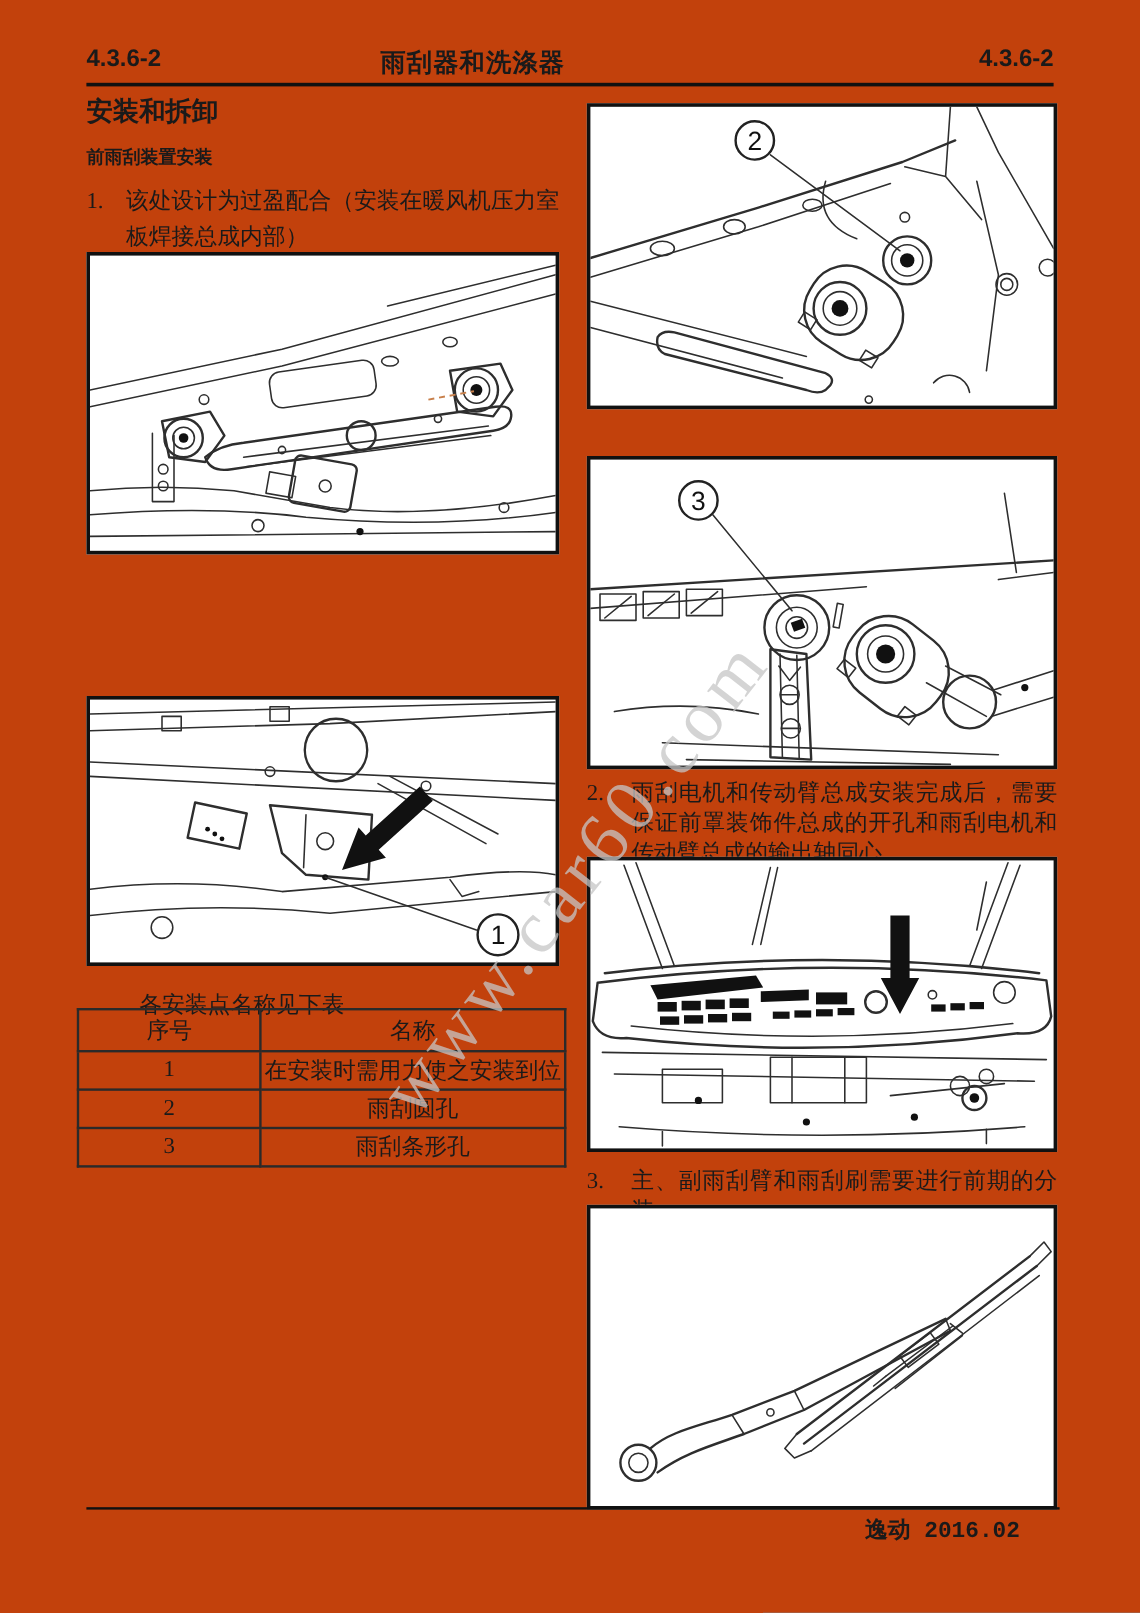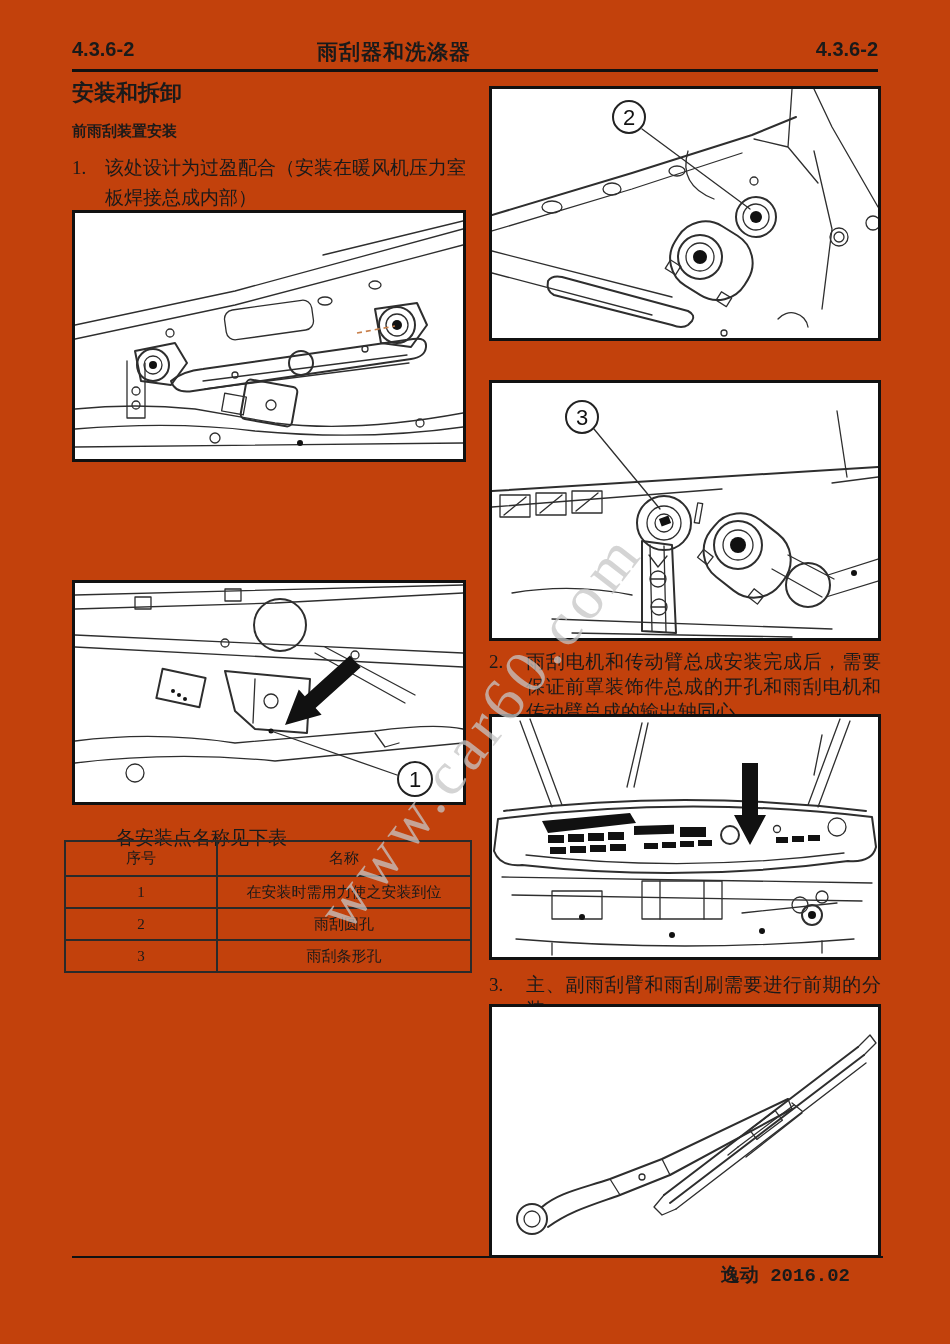--- a/index.html
+++ b/index.html
@@ -26,21 +26,21 @@
   
   .fig{border:3px solid #111;background:#fff;box-sizing:border-box;}
   .fig svg{display:block;width:100%;height:100%;}
   .ln{fill:none;stroke:#2e2e2e;stroke-width:1.3;stroke-linecap:round;stroke-linejoin:round;}
   .ln2{fill:none;stroke:#2e2e2e;stroke-width:2;stroke-linecap:round;stroke-linejoin:round;}
   .blk{fill:#111;stroke:none;}
   .callout-circle{fill:#fff;stroke:#222;stroke-width:2;}
   .callout-num{font-family:"Liberation Sans","DejaVu Sans",sans-serif;font-size:22px;fill:#111;text-anchor:middle;}
   .orange{stroke:#c87f4a;stroke-width:1.6;stroke-dasharray:5 4;fill:none;}
   
-  table.pts{border-collapse:collapse;width:408px;font-size:15px;}
+  table.pts{border-collapse:collapse;width:408px;font-size:19px;}
   table.pts th,table.pts td{border:2px solid #2a2a2a;text-align:center;font-weight:normal;padding:0;}
   table.pts th{height:33px;}
   table.pts td{height:30px;}
   table.pts .c1{width:150px;}
   
   .ftr{font-family:Liberation Mono, monospace;font-weight:bold;font-size:19px;margin-left:47px;}
   
   .wm{
     left:130px;top:695px;width:700px;text-align:center;
     transform:rotate(-52deg);font-size:62px;letter-spacing:6px;

